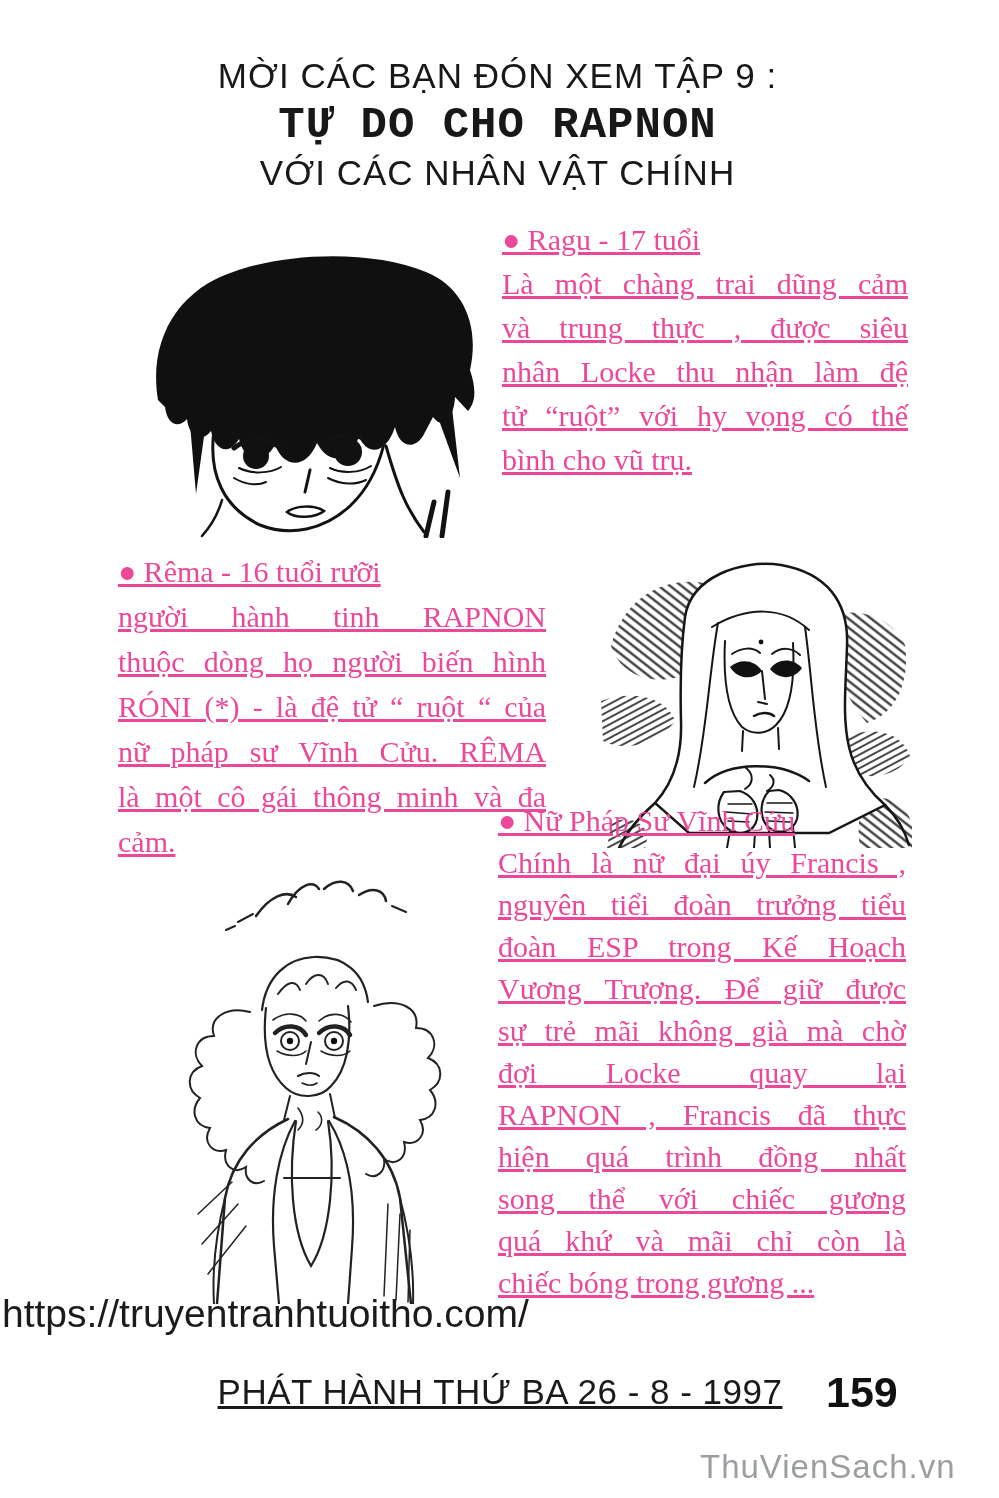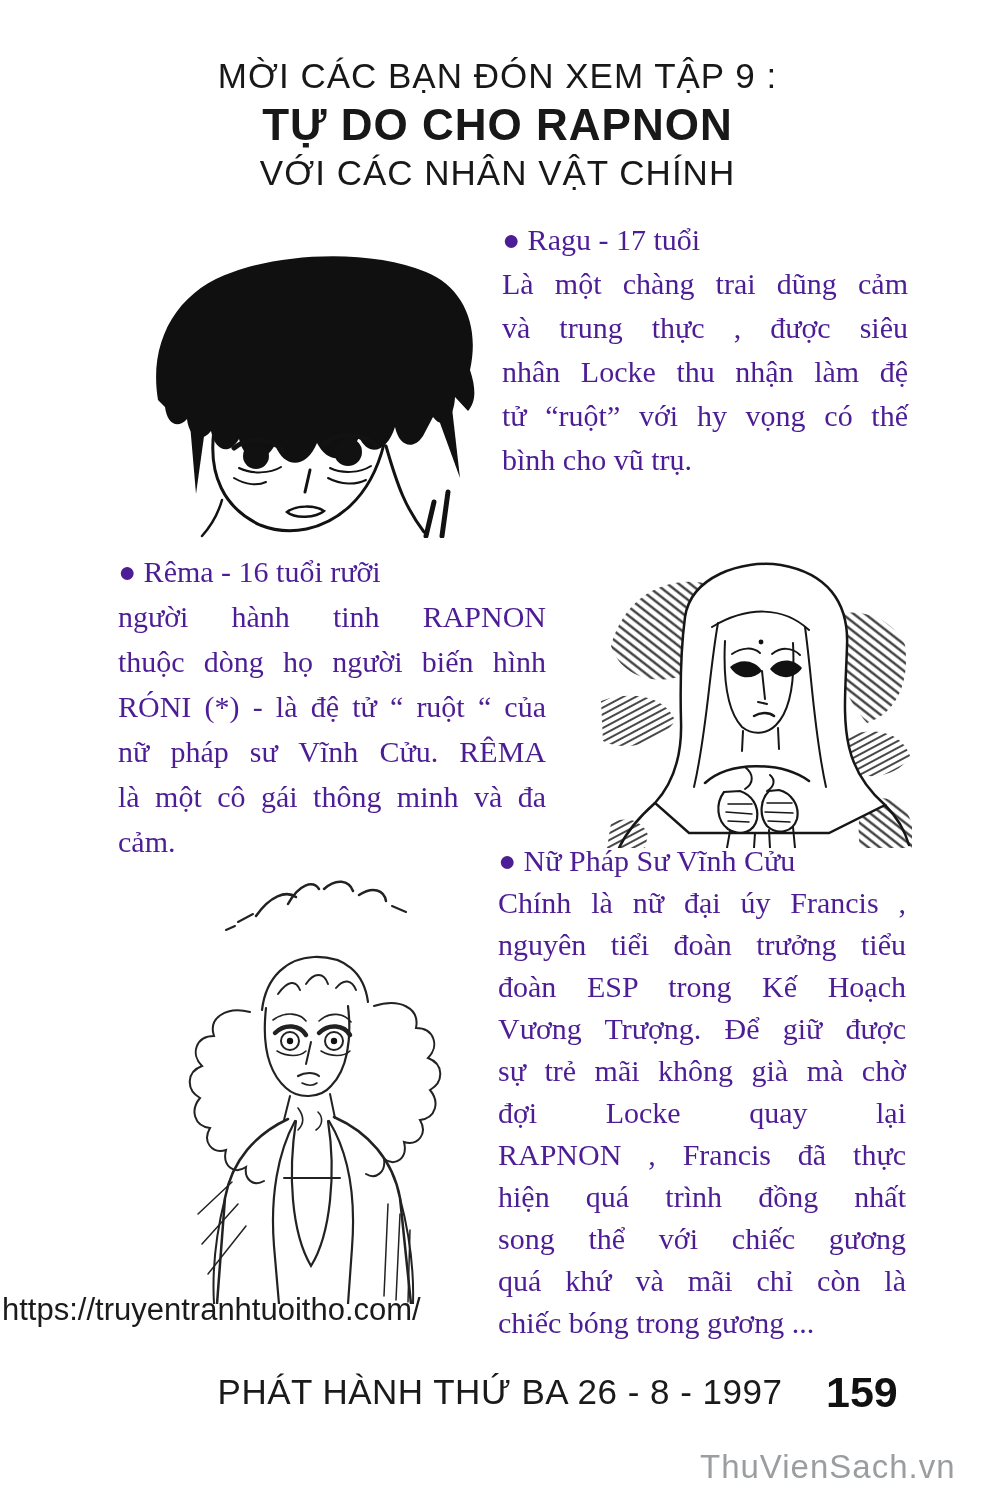--- a/index.html
+++ b/index.html
@@ -5,41 +5,41 @@
   html,body { margin:0; padding:0; background:#e8e8e8; }
   #page {
     position:relative; width:999px; height:1498px; margin:0 auto;
     background:#ffffff; overflow:hidden;
     font-family:"Liberation Serif", serif; color:#161616;
   }
   
   .hdr { position:absolute; left:0; width:995px; text-align:center;
          font-family:"Liberation Sans", sans-serif; color:#181818; }
   #hdr-invite   { top:56px;  font-size:35px; letter-spacing:1px; }
-  #hdr-title    { top:100px; font-size:44px; font-weight:bold; letter-spacing:1px; }
+  #hdr-title    { top:100px; font-size:44px; font-weight:bold; letter-spacing:1px;font-family:Liberation Mono, monospace; }
   #hdr-subtitle { top:153px; font-size:35px; letter-spacing:1px; }
   
-  .charblock { position:absolute; font-size:30px; color:#4c1d95; }
+  .charblock { position:absolute; font-size:30px; color:#ec4899;text-decoration:underline; }
   .charblock .ln { line-height:inherit; white-space:nowrap; }
   .charblock .jl { white-space:normal; text-align:justify; text-align-last:justify; }
   #ragu-text   { left:502px; top:218px; width:406px; line-height:44px; }
   #rema-text   { left:118px; top:549px; width:428px; line-height:45px; }
-  #phapsu-text { left:498px; top:840px; width:408px; line-height:42px; }
+  #phapsu-text { left:498px; top:800px; width:408px; line-height:42px; }
   .bullet-head { white-space:nowrap; }
   
   .illus { position:absolute; }
   #illus-ragu   { left:138px; top:240px; }
   #illus-phapsu { left:597px; top:551px; }
   #illus-rema   { left:138px; top:872px; }
   
   #scan-url { position:absolute; left:2px; top:1292px;
-              font-family:"Liberation Sans", sans-serif; font-size:31px; color:#1b1b1b; }
+              font-family:"Liberation Sans", sans-serif; font-size:39px; color:#1b1b1b; }
   #release-line { position:absolute; left:180px; top:1372px; width:640px; text-align:center;
                   font-family:"Liberation Sans", sans-serif; font-size:35px; color:#1a1a1a;
-                  letter-spacing:0.5px; }
+                  letter-spacing:0.5px;text-decoration:underline; }
   #page-number { position:absolute; left:826px; top:1368px;
                  font-family:"Liberation Sans", sans-serif; font-size:43px; font-weight:bold;
                  color:#111; }
   #site-watermark { position:absolute; left:700px; top:1448px; width:280px; text-align:left;
                     font-family:"Liberation Sans", sans-serif; font-size:33px;
                     color:#9b9ea0; letter-spacing:1px; }
 </style>
 </head>
 <body>
 

